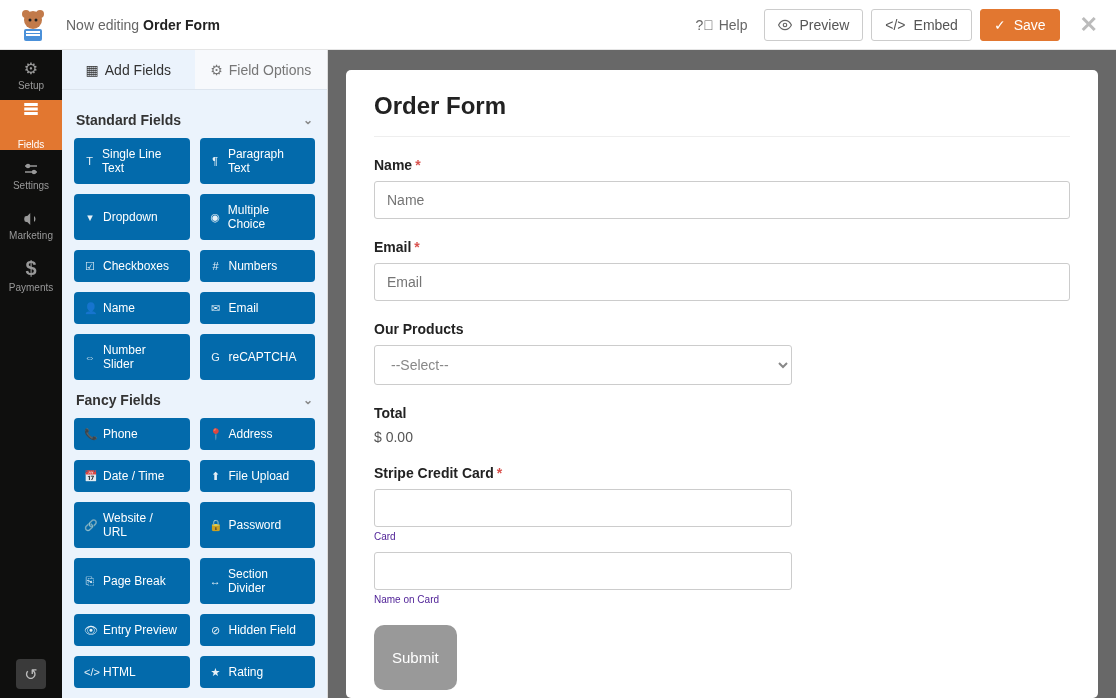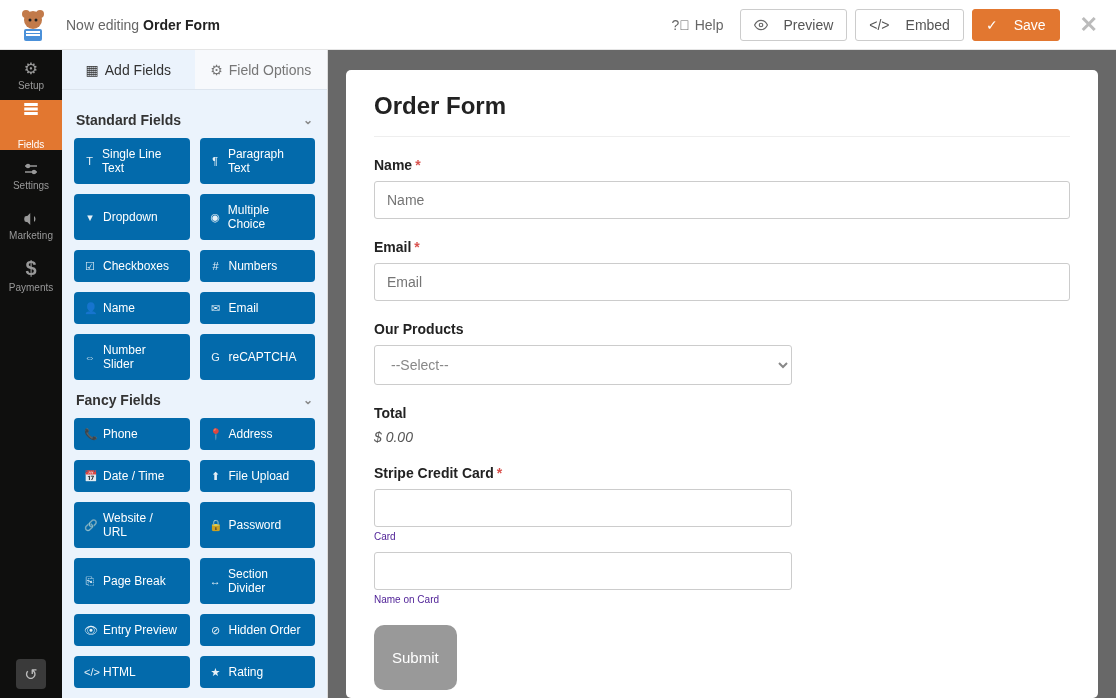--- a/index.html
+++ b/index.html
@@ -4,21 +4,21 @@
 <style>
 * { margin: 0; padding: 0; box-sizing: border-box; }
 body { font-family: -apple-system, BlinkMacSystemFont, "Segoe UI", Arial, sans-serif; background: #f5f5f5; width: 1116px; height: 698px; overflow: hidden; }
 
 .topbar { height: 50px; background: #fff; border-bottom: 1px solid #e5e5e5; display: flex; align-items: center; padding: 8px 12px; }
 .logo { width: 42px; height: 42px; margin-right: 12px; display: flex; align-items: center; justify-content: center; }
 .title-wrap { flex: 1; font-size: 14px; color: #666; }
 .title-wrap .bold { font-weight: 600; color: #222; }
 .topbar-actions { display: flex; align-items: center; gap: 8px; }
 .help-link { display: flex; align-items: center; gap: 5px; color: #666; font-size: 14px; padding: 0 8px; cursor: pointer; text-decoration: none; }
-.btn { display: flex; align-items: center; gap: 16px; border: 1px solid #ccc; background: #fff; padding: 7px 13px; border-radius: 3px; color: #555; font-size: 14px; cursor: pointer; }
+.btn { display: flex; align-items: center; gap: 8px; border: 1px solid #ccc; background: #fff; padding: 7px 13px; border-radius: 3px; color: #555; font-size: 14px; cursor: pointer; }
 .btn-save { background: #e27730; border-color: #e27730; color: #fff; }
 .close-x { font-size: 22px; color: #bbb; padding: 0 6px 0 12px; cursor: pointer; font-weight: bold; }
 
 .main { display: flex; height: 648px; }
 .sidebar { width: 62px; background: #0f0f0e; display: flex; flex-direction: column; }
 .side-item { height: 50px; color: #999; display: flex; flex-direction: column; align-items: center; justify-content: center; gap: 2px; cursor: pointer; font-size: 10px; }
 .side-item.active { background: #e27730; color: #fff; justify-content: space-between; }
 .side-item .icon { font-size: 16px; }
 .side-bottom { margin-top: auto; height: 48px; display: flex; align-items: center; justify-content: center; }
 .history-btn { width: 30px; height: 30px; border-radius: 4px; background: #3a3a3a; color: #bbb; display: flex; align-items: center; justify-content: center; cursor: pointer; }
@@ -38,21 +38,21 @@
 .canvas { flex: 1; background: #686868; padding: 20px 18px 0; overflow: hidden; }
 .form-card { background: #fff; border-radius: 5px; padding: 22px 28px; height: 100%; overflow-y: auto; }
 .form-title { font-size: 24px; font-weight: 700; color: #222; padding-bottom: 16px; border-bottom: 1px solid #eee; margin-bottom: 20px; }
 .form-field { margin-bottom: 20px; }
 .form-label { display: block; font-weight: 600; font-size: 14px; color: #222; margin-bottom: 8px; }
 .req { color: #d9534f; margin-left: 3px; }
 .form-input { width: 100%; padding: 10px 12px; border: 1px solid #ccc; border-radius: 3px; font-size: 14px; color: #888; }
 .form-select { width: 60%; padding: 10px 12px; border: 1px solid #ccc; border-radius: 3px; font-size: 14px; color: #888; background: #fff; }
 .cc-input { width: 60%; padding: 10px; border: 1px solid #ccc; border-radius: 3px; margin-bottom: 4px; height: 38px; }
 .sublabel { font-size: 10px; color: #4c1d95; margin-bottom: 10px; display: block; }
-.total-val { font-size: 14px; color: #555; font-style: italic; }
+.total-val { font-size: 14px; color: #555; }
 .submit-btn { background: #999; color: #fff; border: 0; padding: 24px 18px; border-radius: 10px; font-size: 15px; cursor: pointer; }
 
 .panel-body::-webkit-scrollbar { width: 8px; }
 .panel-body::-webkit-scrollbar-thumb { background: #b8c5d4; border-radius: 4px; }
 
 svg { display: block; }
 </style>
 </head>
 <body>
 
@@ -239,21 +239,21 @@
         <div class="field-btn">
             <span class="ficon">↔</span>
             <span>Section Divider</span>
           </div>
         <div class="field-btn">
             <span class="ficon">👁</span>
             <span>Entry Preview</span>
           </div>
         <div class="field-btn">
             <span class="ficon">⊘</span>
-            <span>Hidden Order</span>
+            <span>Hidden Field</span>
           </div>
         <div class="field-btn">
             <span class="ficon">&lt;/&gt;</span>
             <span>HTML</span>
           </div>
         <div class="field-btn">
             <span class="ficon">★</span>
             <span>Rating</span>
           </div>
 

